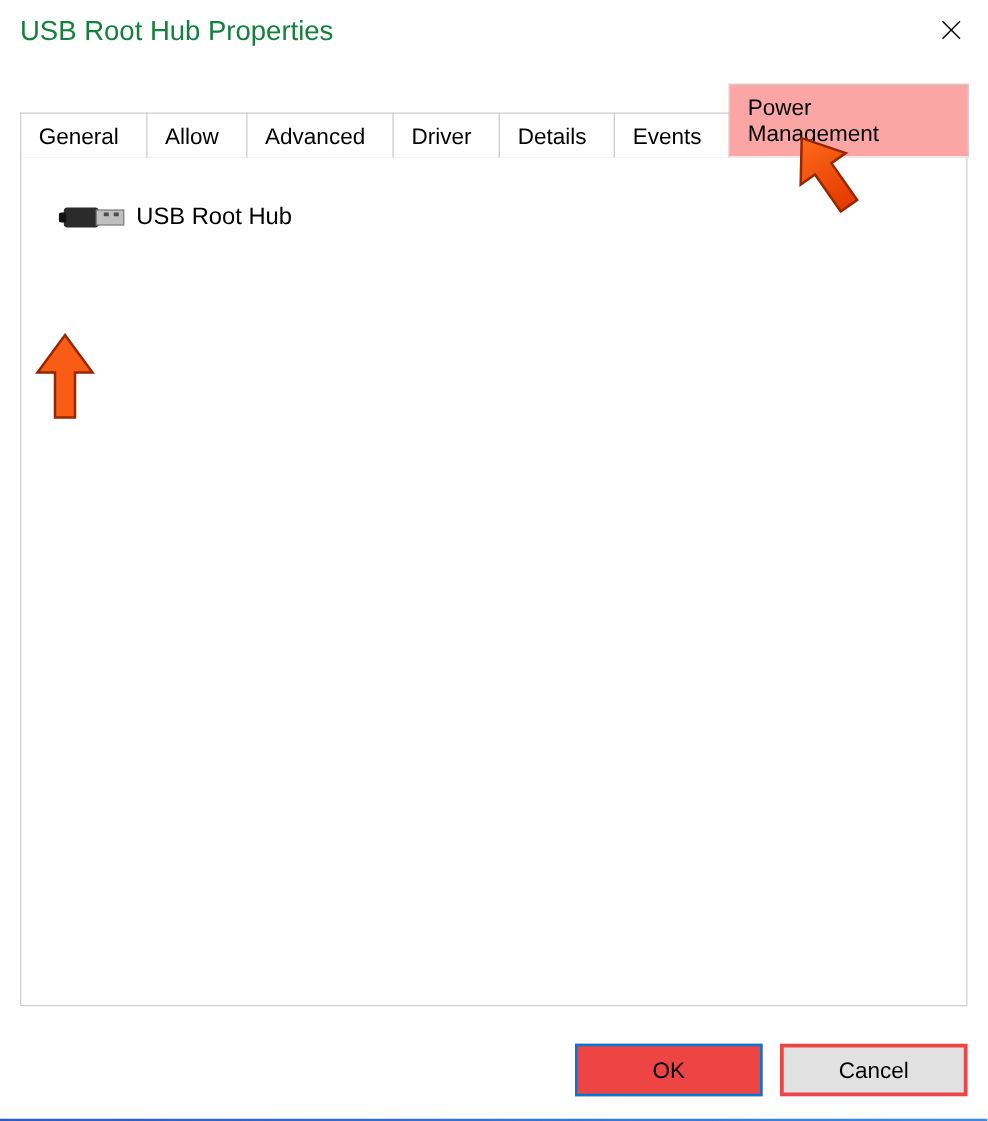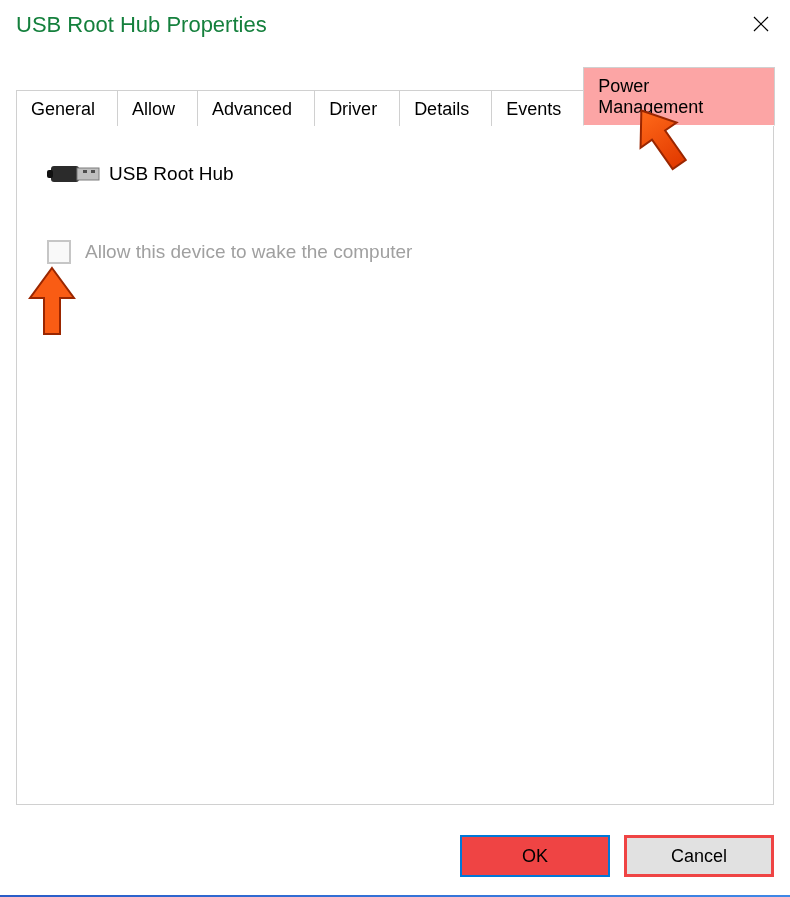--- a/index.html
+++ b/index.html
@@ -207,24 +207,20 @@
           <rect x="30" y="14" width="22" height="12" fill="#bfbfbf" stroke="#7d7d7d" stroke-width="1"></rect>
           <rect x="36" y="16" width="4" height="3" fill="#4d4d4d"></rect>
           <rect x="44" y="16" width="4" height="3" fill="#4d4d4d"></rect>
           <rect x="0" y="16" width="6" height="8" rx="2" fill="#111"></rect>
         </svg>
       </span>
       <span class="device-name">USB Root Hub</span>
     </div>
 
 
-    <div class="check-row disabled">
-      <span class="cb"></span>
-      <span>Allow this device to wake the computer</span>
-    </div>
 
   </div>
 </div>
 
 <svg class="wm-mag" viewBox="0 0 100 100">
   <circle cx="40" cy="40" r="28" fill="none" stroke="#e8572a" stroke-width="10"></circle>
   <circle cx="34" cy="32" r="4" fill="#e8572a"></circle>
   <circle cx="48" cy="38" r="4" fill="#e8572a"></circle>
   <circle cx="38" cy="48" r="4" fill="#e8572a"></circle>
   <rect x="58" y="62" width="34" height="12" rx="6" transform="rotate(45 58 62)" fill="#e8572a"></rect>

